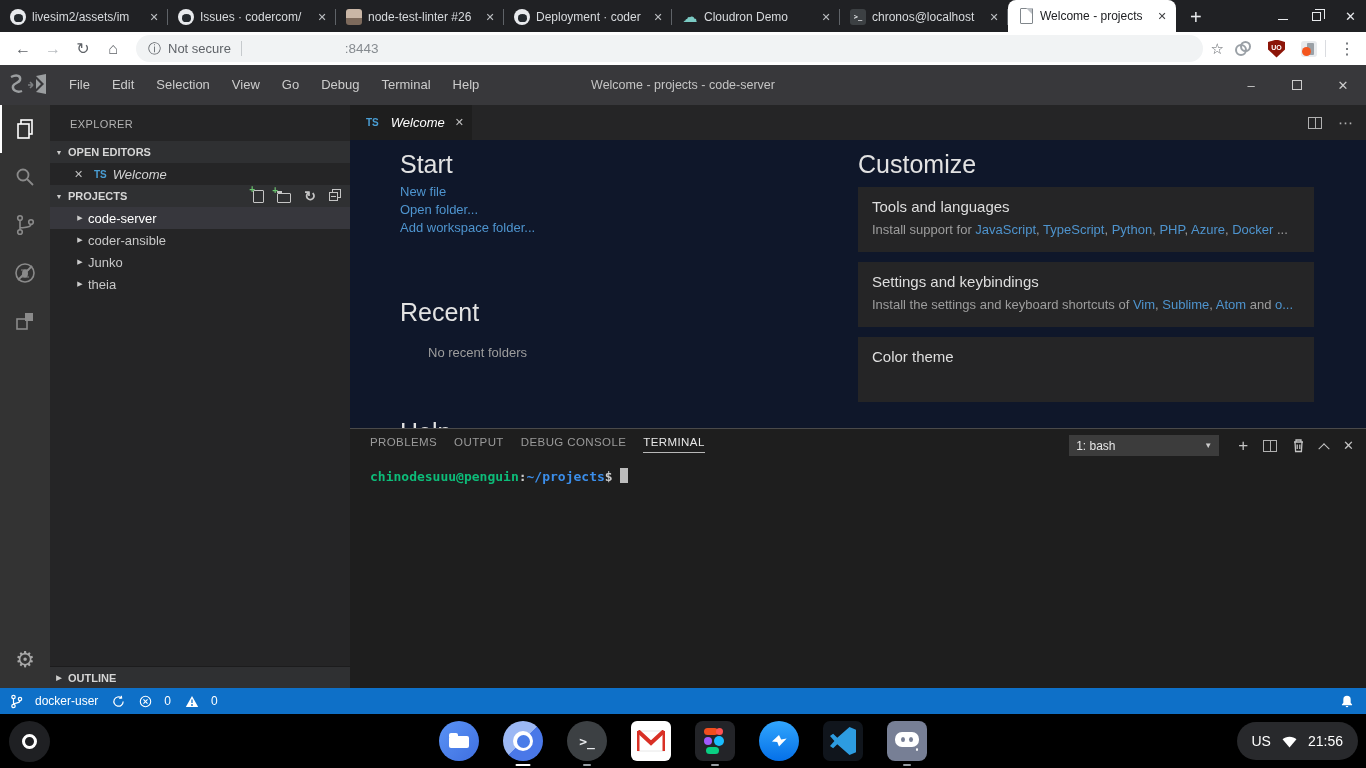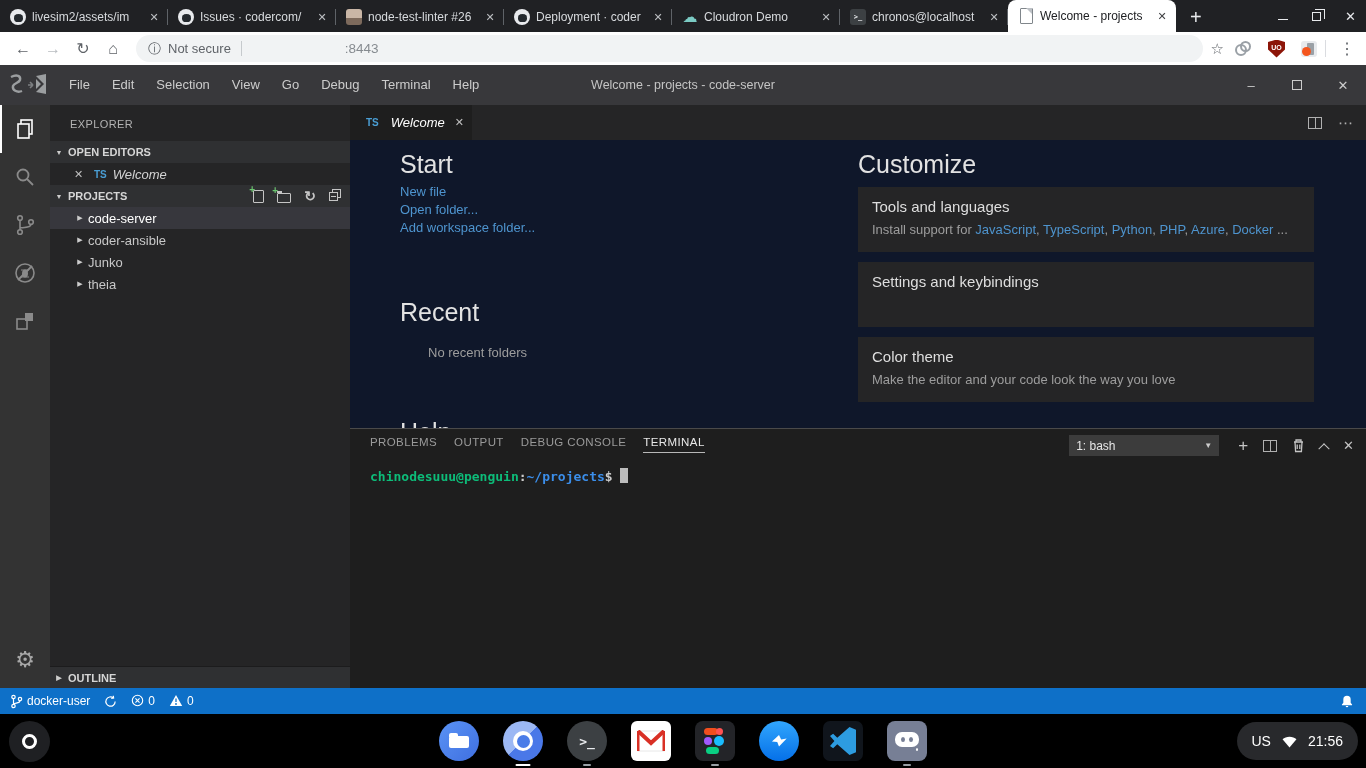--- a/index.html
+++ b/index.html
@@ -126,21 +126,21 @@
   .ic-chevup { width:8px; height:8px; border-left:1.6px solid #c5c5c5; border-top:1.6px solid #c5c5c5; transform:rotate(45deg) translate(2px,2px); }
   .p-close { color:#c5c5c5; font-size:13px; }
   .term-line { position:absolute; left:20px; top:39px; font-family:"DejaVu Sans Mono",monospace; font-size:13px; font-weight:bold; }
   .t-user { color:#0dbc79; }
   .t-plain { color:#cccccc; }
   .t-path { color:#3b8eea; }
   .t-cursor { display:inline-block; width:8px; height:15px; background:#bcbcbc; margin-left:7px; vertical-align:-2px; }
 
   
   .statusbar { position:absolute; left:0; top:688px; width:100%; height:26px; background:#0e70c8; display:flex; align-items:center; color:#fff; font-size:12px; padding:0 10px; }
-  .sb-item { display:flex; gap:4px; margin-right:14px; }
+  .sb-item { display:flex; align-items:center; gap:12px; margin-right:14px; }
   .sb-bell { position:absolute; right:12px; top:0; height:26px; display:flex; align-items:center; }
 
   
   .shelf { position:absolute; top:714px; left:0; width:100%; height:54px; background:#000; }
   .launcher { position:absolute; left:9px; top:7px; width:41px; height:41px; border-radius:50%; background:#1f2023; display:flex; align-items:center; justify-content:center; }
   .launcher-ring { width:15px; height:15px; border:3px solid #fff; border-radius:50%; }
   .appdock { position:absolute; left:50%; top:7px; transform:translateX(-50%); display:flex; gap:24px; }
   .app { width:40px; height:40px; position:relative; }
   .ind { position:absolute; bottom:-5px; left:50%; transform:translateX(-50%); height:2px; border-radius:1px; background:#9aa0a6; width:8px; }
   .ind.white { background:#fff; width:15px; }
@@ -376,24 +376,24 @@
     <div class="recent-empty">No recent folders</div>
     <h1 class="welcome-h" style="left:50px;top:278px;">Help</h1>
 
     <h1 class="welcome-h" style="left:508px;top:10px;">Customize</h1>
     <div class="wcard" style="top:47px;">
       <div class="wcard-title">Tools and languages</div>
       <div class="wcard-desc"><span>Install support for </span><span class="tlink">JavaScript</span><span>, </span><span class="tlink">TypeScript</span><span>, </span><span class="tlink">Python</span><span>, </span><span class="tlink">PHP</span><span>, </span><span class="tlink">Azure</span><span>, </span><span class="tlink">Docker</span><span> ...</span></div>
     </div>
     <div class="wcard" style="top:122px;">
       <div class="wcard-title">Settings and keybindings</div>
+      <div class="wcard-desc"><span>Install the settings and keyboard shortcuts of </span><span class="tlink">Vim</span><span>, </span><span class="tlink">Sublime</span><span>, </span><span class="tlink">Atom</span><span> and </span><span class="tlink">o...</span></div>
     </div>
     <div class="wcard" style="top:197px;">
       <div class="wcard-title">Color theme</div>
-      <div class="wcard-desc"><span>Make the editor and your code look the way you love</span></div>
     </div>
   </div>
 
   <div class="panel">
     <div class="ptabs">
       <span class="ptab">PROBLEMS</span>
       <span class="ptab">OUTPUT</span>
       <span class="ptab">DEBUG CONSOLE</span>
       <span class="ptab active">TERMINAL</span>
     </div>

